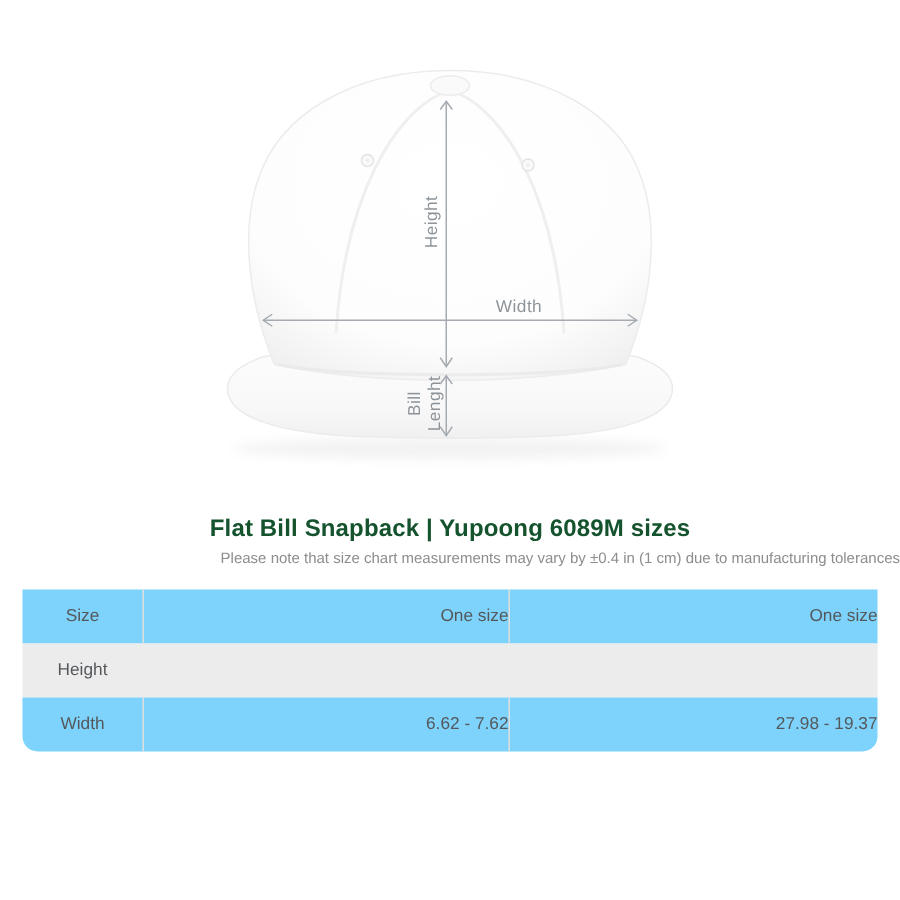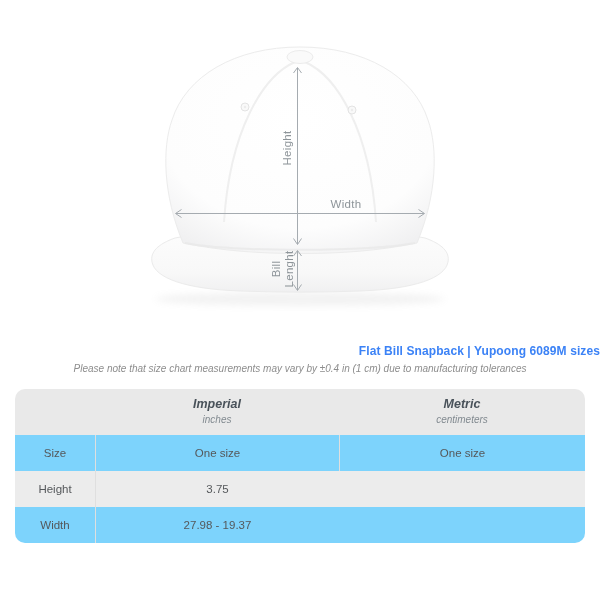--- a/index.html
+++ b/index.html
@@ -4,47 +4,46 @@
 <style>
   html,body{margin:0;padding:0;}
   body{
     width:600px;height:600px;background:#ffffff;overflow:hidden;
     font-family:"Liberation Sans", sans-serif;
     -webkit-font-smoothing:antialiased;
   }
   .hat-wrap{width:600px;height:335px;position:relative;}
   .title-block{text-align:center;margin-top:9px;}
   .page-title{
-    font-size:12px;font-weight:bold;color:#3b82f6;letter-spacing:.1px;
+    font-size:16px;font-weight:bold;color:#14532d;letter-spacing:.1px;
     margin:0 0 5px 0;
-    text-align:right;
   }
   .page-subtitle{
-    font-size:10px;font-style:italic;color:#8d8d8d;margin:0;
+    font-size:10px;color:#8d8d8d;margin:0;text-align:right;
   }
   .size-table{
     width:570px;margin:15px auto 0 auto;
     font-size:11.5px;color:#55585b;
   }
   .t-header{
     display:grid;grid-template-columns:80px 244px 246px;
     height:46px;background:#e9e9e9;border-radius:10px 10px 0 0;
     align-items:center;
   }
   .t-header .hcell{text-align:center;line-height:1.25;}
   .h-main{font-weight:bold;font-style:italic;font-size:12.5px;color:#49525a;}
   .h-sub{font-style:italic;font-size:10px;color:#828a90;margin-top:1px;}
   .t-row{
     display:grid;grid-template-columns:80px 244px 246px;
     height:36px;align-items:center;background:#7dd3fc;
   }
   .t-row.striped{background:#ececec;}
   .t-row:last-child{border-radius:0 0 10px 10px;}
   .t-row .cell{text-align:center;}
-  .t-row .cell.v{border-left:1px solid #dfdfdf;height:36px;line-height:36px;}
+  .t-row .cell.v{border-left:1px solid #dfdfdf;height:36px;line-height:36px;text-align:right;}
   .meas-text{font-size:11.5px;fill:#8d9499;letter-spacing:.3px;}
 </style>
 </head>
 <body>
 
 <div class="hat-wrap">
   <svg width="600" height="335" viewBox="0 0 600 335">
     <defs>
       <radialGradient id="gCrown" cx="50%" cy="36%" r="72%">
         <stop offset="0%" stop-color="#ffffff"></stop>
@@ -115,41 +114,30 @@
     <text class="meas-text" transform="translate(293 269) rotate(-90)" text-anchor="middle">Lenght</text>
   </svg>
 </div>
 
 <div class="title-block">
   <h2 class="page-title">Flat Bill Snapback | Yupoong 6089M sizes</h2>
   <p class="page-subtitle">Please note that size chart measurements may vary by ±0.4 in (1 cm) due to manufacturing tolerances</p>
 </div>
 
 <div class="size-table">
-  <div class="t-header">
-    <div class="hcell"></div>
-    <div class="hcell">
-      <div class="h-main">Imperial</div>
-      <div class="h-sub">inches</div>
-    </div>
-    <div class="hcell">
-      <div class="h-main">Metric</div>
-      <div class="h-sub">centimeters</div>
-    </div>
-  </div>
 
   <div class="t-row">
     <div class="cell">Size</div>
     <div class="cell v">One size</div>
     <div class="cell v">One size</div>
   </div>
 
   <div class="t-row striped">
     <div class="cell">Height</div>
-    <div class="cell v">3.75</div>
   </div>
 
   <div class="t-row">
     <div class="cell">Width</div>
+    <div class="cell v">6.62 - 7.62</div>
     <div class="cell v">27.98 - 19.37</div>
   </div>
 
 </div>
 
 </body></html>

